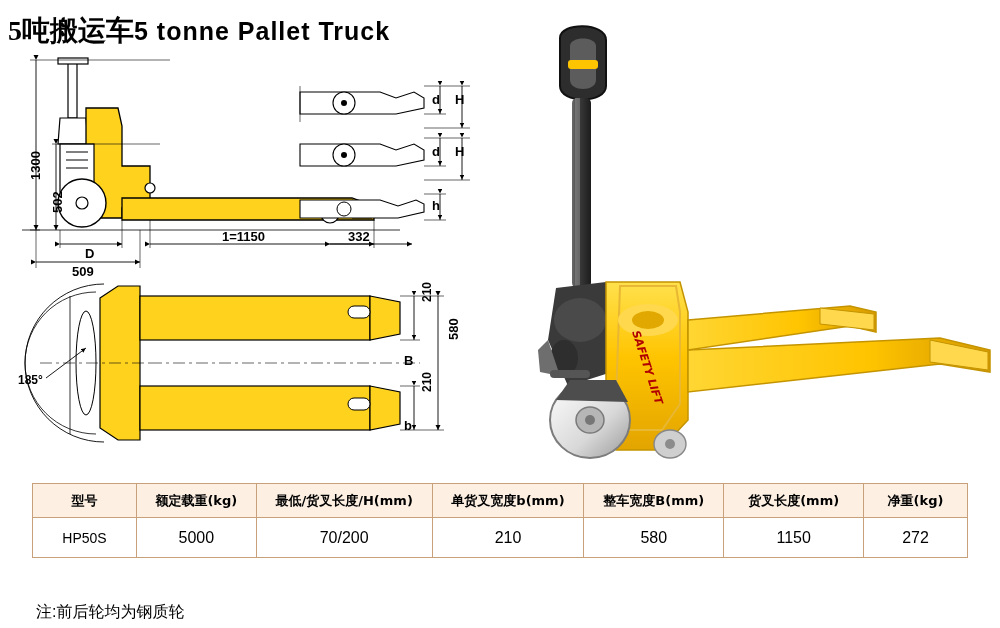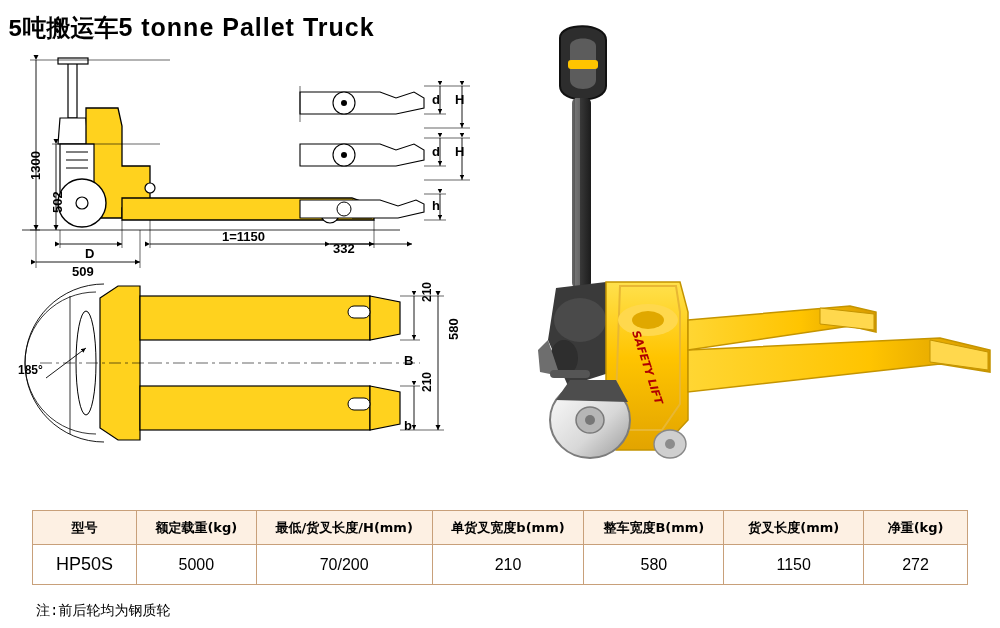--- a/index.html
+++ b/index.html
@@ -10,46 +10,46 @@
     font-family: "Liberation Sans", sans-serif;
     color: #000;
     position: relative;
     overflow: hidden;
   }
   .title {
     position: absolute; left: 8px; top: 12px;
     font-size: 25px; font-weight: bold; letter-spacing: 0px;
     white-space: nowrap;
   }
-  .title .cn { font-family: Liberation Mono, monospace; font-size: 24px; }
+  .title .cn { font-family: Liberation Serif, serif; font-size: 28px; }
   .title .en { margin-left: 0; letter-spacing: 1px; }
 
   
   .draw { position: absolute; left: 0; top: 48px; width: 530px; height: 420px; }
   .photo { position: absolute; left: 520px; top: 20px; width: 480px; height: 460px; }
   .dim { position: absolute; font-size: 13px; font-weight: bold; font-family: "Liberation Sans", sans-serif; }
   .dim.rot { transform: rotate(-90deg); transform-origin: left top; }
 
   svg { position: absolute; left: 0; top: 0; overflow: visible; }
 
   
-  .tbl-wrap { position: absolute; left: 32px; top: 510px; width: 940px; }
+  .tbl-wrap { position: absolute; left: 32px; top: 483px; width: 940px; }
   table { border-collapse: collapse; width: 936px; }
   th, td {
     border: 1px solid #c8a07a;
     text-align: center;
     font-size: 13px;
     font-family: "DejaVu Sans", sans-serif;
   }
   thead th { background: #fdf0e3; height: 34px; font-weight: bold; }
   tbody td { height: 40px; font-weight: normal; font-size: 16px; font-family: "Liberation Sans", sans-serif; }
-  tbody td.model { font-size: 18px; text-align: center; }
+  tbody td.model { font-size: 14px; text-align: center; }
   .note {
     position: absolute; left: 36px; top: 602px;
-    font-size: 14px; font-family: Liberation Mono, monospace;
+    font-size: 16px; font-family: Liberation Sans, sans-serif;
   }
 </style>
 </head>
 <body>
 
 <div class="title">
   <span class="cn">5吨搬运车</span><span class="en">5 tonne Pallet Truck</span>
 </div>
 
 <div class="draw">
@@ -168,29 +168,29 @@
       <line x1="400" y1="338" x2="420" y2="338" stroke="#000" stroke-width="0.6"></line>
       <line x1="400" y1="382" x2="444" y2="382" stroke="#000" stroke-width="0.6"></line>
     </g>
   </svg>
 
   <div class="dim rot" style="left:28px; top:132px;">1300</div>
   <div class="dim rot" style="left:50px; top:165px;">502</div>
   <div class="dim" style="left:85px; top:198px;">D</div>
   <div class="dim" style="left:72px; top:216px;">509</div>
   <div class="dim" style="left:222px; top:181px;">1=1150</div>
-  <div class="dim" style="left:333px; top:181px;margin-top:12px;">332</div>
+  <div class="dim" style="left:348px; top:181px;">332</div>
 
   <div class="dim" style="left:432px; top:44px;">d</div>
   <div class="dim" style="left:455px; top:44px;">H</div>
   <div class="dim" style="left:432px; top:96px;">d</div>
   <div class="dim" style="left:455px; top:96px;">H</div>
   <div class="dim" style="left:432px; top:150px;">h</div>
 
-  <div class="dim" style="left:18px; top:315px; font-size:12px;">185°</div>
+  <div class="dim" style="left:18px; top:325px; font-size:12px;">185°</div>
   <div class="dim rot" style="left:420px; top:254px; font-size:12px;">210</div>
   <div class="dim rot" style="left:420px; top:344px; font-size:12px;">210</div>
   <div class="dim" style="left:404px; top:305px;">B</div>
   <div class="dim" style="left:404px; top:370px;">b</div>
   <div class="dim rot" style="left:446px; top:292px;">580</div>
 </div>
 
 <div class="photo">
   <svg width="480" height="460">
     <defs>

